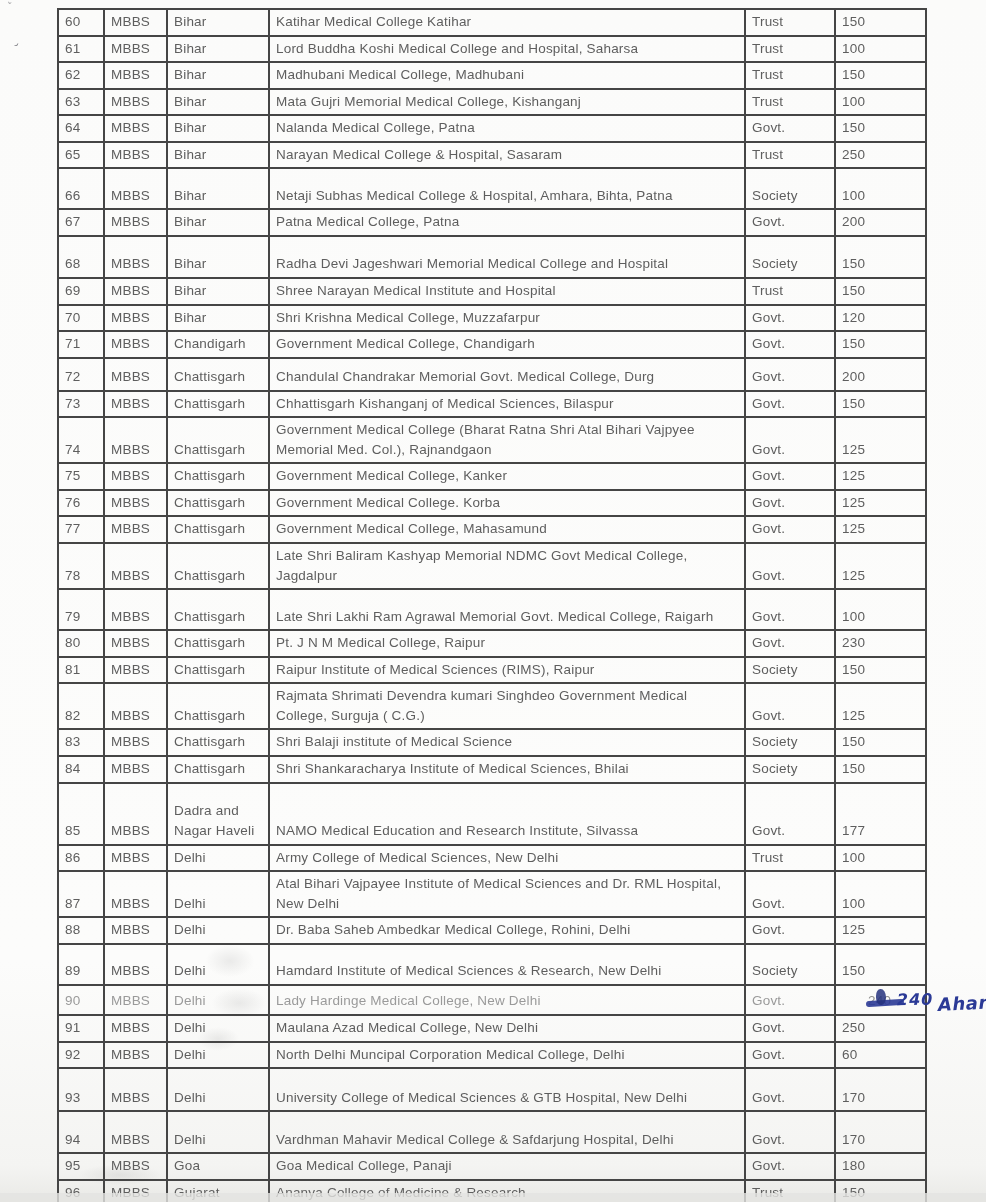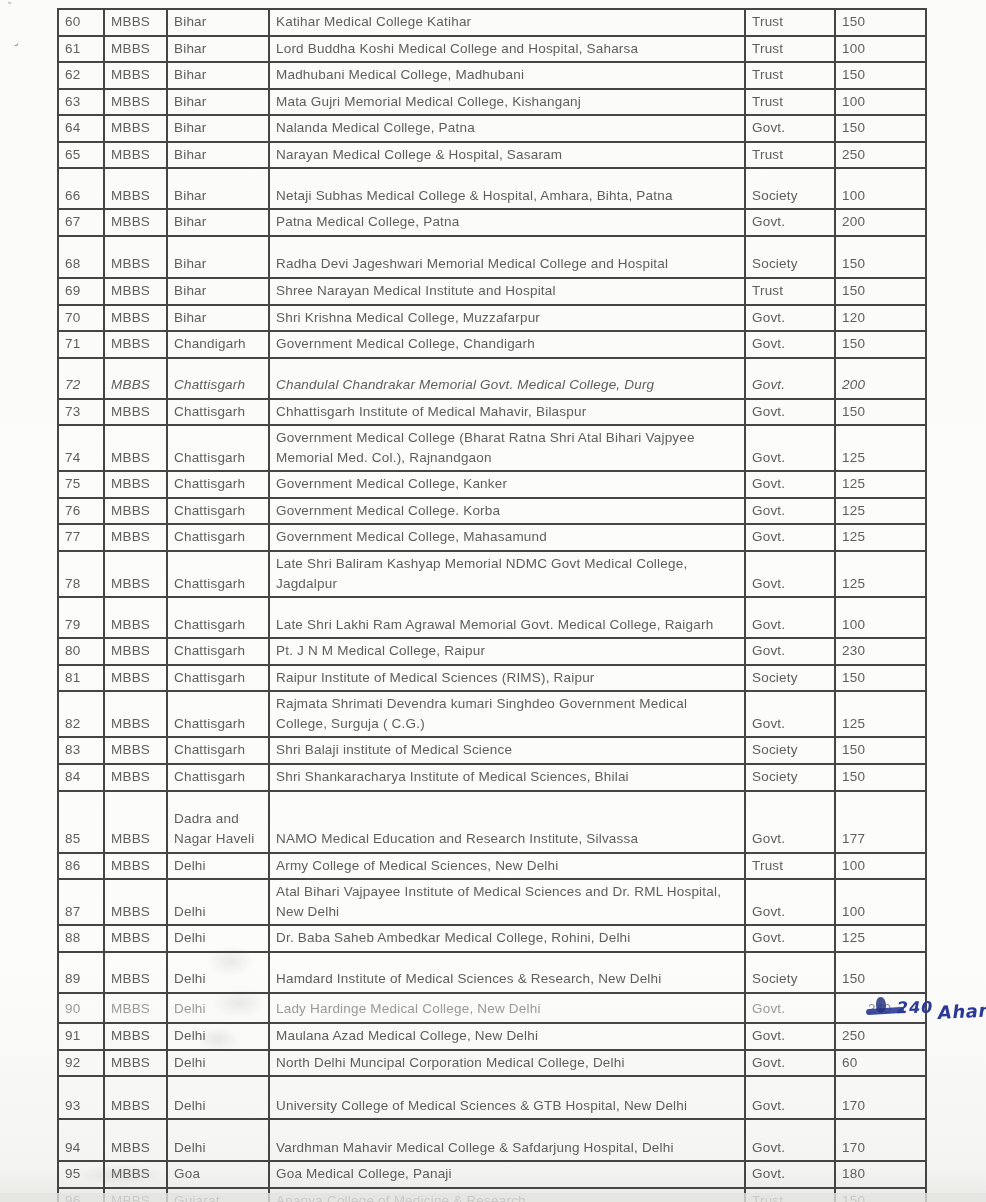--- a/index.html
+++ b/index.html
@@ -180,33 +180,33 @@
           <td class="c-seats">120</td>
         </tr>
         <tr style="height: 25px;">
           <td class="c-no">71</td>
           <td class="c-course">MBBS</td>
           <td class="c-state">Chandigarh</td>
           <td class="c-college">Government Medical College, Chandigarh</td>
           <td class="c-type">Govt.</td>
           <td class="c-seats">150</td>
         </tr>
-        <tr style="height: 41px; font-style: italic;">
+        <tr style="height: 33px;">
           <td class="c-no">72</td>
           <td class="c-course">MBBS</td>
           <td class="c-state">Chattisgarh</td>
           <td class="c-college">Chandulal Chandrakar Memorial Govt. Medical College, Durg</td>
           <td class="c-type">Govt.</td>
           <td class="c-seats">200</td>
         </tr>
         <tr style="height: 25px;">
           <td class="c-no">73</td>
           <td class="c-course">MBBS</td>
           <td class="c-state">Chattisgarh</td>
-          <td class="c-college">Chhattisgarh Institute of Medical Mahavir, Bilaspur</td>
+          <td class="c-college">Chhattisgarh Kishanganj of Medical Sciences, Bilaspur</td>
           <td class="c-type">Govt.</td>
           <td class="c-seats">150</td>
         </tr>
         <tr style="height: 44px;">
           <td class="c-no">74</td>
           <td class="c-course">MBBS</td>
           <td class="c-state">Chattisgarh</td>
           <td class="c-college">Government Medical College (Bharat Ratna Shri Atal Bihari Vajpyee Memorial Med. Col.), Rajnandgaon</td>
           <td class="c-type">Govt.</td>
           <td class="c-seats">125</td>

